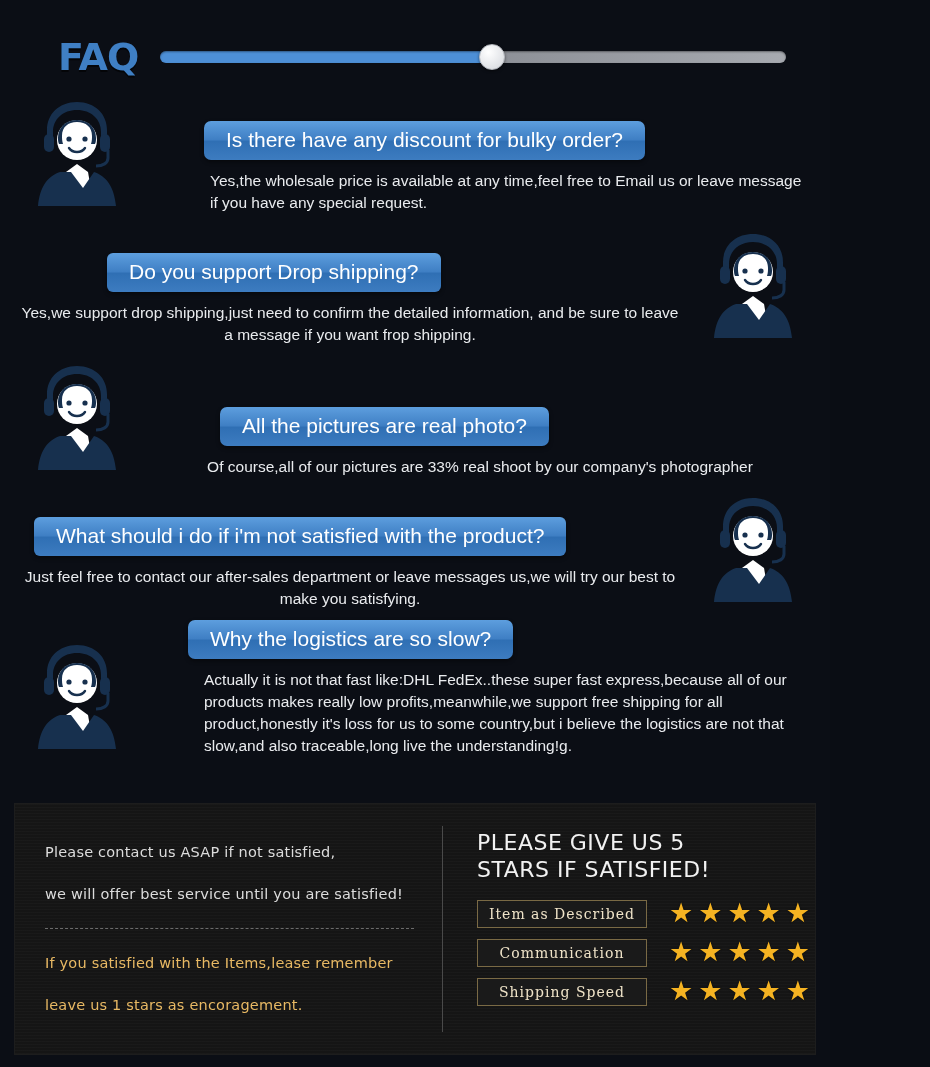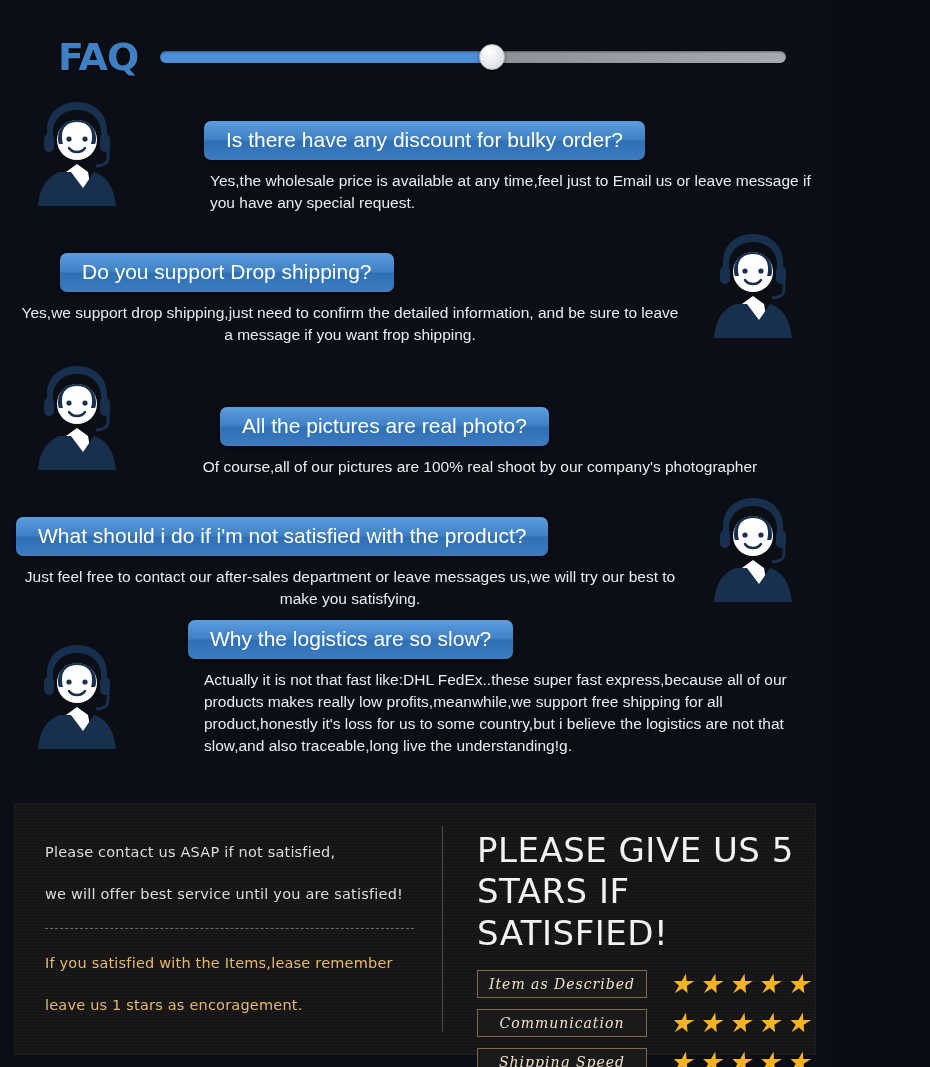--- a/index.html
+++ b/index.html
@@ -91,25 +91,25 @@
   .answer {
     color: #e9ebee;
     font-size: 15.5px;
     line-height: 1.42;
     margin-top: 10px;
     padding: 0 6px;
   }
 
   .row-1 .qbar { margin-left: 62px; }
   .row-1 .answer { margin-left: 62px; }
-  .row-2 .qbar { margin-left: 48px; }
+  .row-2 .qbar { margin-left: 95px; border-radius: 6px; }
   .row-2 .answer { text-align: center; }
   .row-3 .qbar { margin-left: 78px; }
   .row-3 .answer { text-align: center; }
-  .row-4 .qbar { margin-left: 4px; }
+  .row-4 .qbar { margin-left: 22px; border-radius: 6px; }
   .row-4 .answer { text-align: center; }
   .row-5 .qbar { margin-left: 46px; }
   .row-5 .answer { margin-left: 56px; margin-right: 12px; }
 
   
   .footer {
     position: absolute;
     left: 14px; right: 14px; bottom: 12px;
     height: 252px;
     background:
@@ -140,30 +140,29 @@
     background: #4a4a4a;
     margin: 22px 0;
   }
   .foot-right {
     flex: 1;
     padding: 26px 0 0 34px;
   }
   .give-stars {
     color: #f2f2f2;
     font-family: "DejaVu Sans", sans-serif;
-    font-size: 34px;
+    font-size: 22px;
     line-height: 1.22;
     letter-spacing: 0.5px;
     margin-bottom: 16px;
   }
   .rate-row {
     display: flex;
-    align-items: flex-end;
+    align-items: center;
     margin-bottom: 11px;
-    font-style: italic;
   }
   .rate-label {
     width: 170px;
     background: #1a1a1a;
     border: 1px solid #7a6a45;
     color: #efe3c8;
     font-family: "DejaVu Serif", serif;
     font-size: 14px;
     letter-spacing: 1px;
     text-align: center;
@@ -203,21 +202,21 @@
           <path d="M47 54c2 3 5 4 8 4s6-1 8-4" stroke="#17304e" stroke-width="2.4" fill="none" stroke-linecap="round"></path>
           <rect x="22" y="40" width="10" height="18" rx="5" fill="#17304e"></rect>
           <rect x="78" y="40" width="10" height="18" rx="5" fill="#17304e"></rect>
           <path d="M86 56v8c0 5-5 8-12 8" stroke="#17304e" stroke-width="3" fill="none"></path>
           <path d="M55 70 L44 78 L38 112 h34 L66 78 Z" fill="#ffffff"></path>
           <path d="M38 78c-12 4-20 14-22 34h78c-2-20-10-30-22-34l-11 16-12-16z" fill="#17304e"></path>
         </svg>
       </div>
       <div class="qa">
         <div class="qbar">Is there have any discount for bulky order?</div>
-        <div class="answer">Yes,the wholesale price is available at any time,feel just to Email us or leave message if you have any special request.</div>
+        <div class="answer">Yes,the wholesale price is available at any time,feel free to Email us or leave message if you have any special request.</div>
       </div>
     </div>
 
     <div class="faq-row row-2 right">
       <div class="avatar-wrap">
         <svg class="avatar" width="110" height="120" viewBox="0 0 110 120">
           <path d="M55 8c-18 0-30 12-30 28v10c0 3 2 5 4 5h2v-13c0-13 10-22 24-22s24 9 24 22v13h2c2 0 4-2 4-5V36C85 20 73 8 55 8z" fill="#17304e"></path>
           <circle cx="55" cy="46" r="20" fill="#ffffff"></circle>
           <path d="M55 26c-12 0-19 8-19 18 0 2 0 4 1 6h4c-1-3-1-6-1-8 0-9 6-14 15-14s15 5 15 14c0 2 0 5-1 8h4c1-2 1-4 1-6 0-10-7-18-19-18z" fill="#17304e"></path>
           <circle cx="47" cy="45" r="2.6" fill="#17304e"></circle>
@@ -247,21 +246,21 @@
           <path d="M47 54c2 3 5 4 8 4s6-1 8-4" stroke="#17304e" stroke-width="2.4" fill="none" stroke-linecap="round"></path>
           <rect x="22" y="40" width="10" height="18" rx="5" fill="#17304e"></rect>
           <rect x="78" y="40" width="10" height="18" rx="5" fill="#17304e"></rect>
           <path d="M86 56v8c0 5-5 8-12 8" stroke="#17304e" stroke-width="3" fill="none"></path>
           <path d="M55 70 L44 78 L38 112 h34 L66 78 Z" fill="#ffffff"></path>
           <path d="M38 78c-12 4-20 14-22 34h78c-2-20-10-30-22-34l-11 16-12-16z" fill="#17304e"></path>
         </svg>
       </div>
       <div class="qa">
         <div class="qbar">All the pictures are real photo?</div>
-        <div class="answer">Of course,all of our pictures are 100% real shoot by our company's photographer</div>
+        <div class="answer">Of course,all of our pictures are 33% real shoot by our company's photographer</div>
       </div>
     </div>
 
     <div class="faq-row row-4 right">
       <div class="avatar-wrap">
         <svg class="avatar" width="110" height="120" viewBox="0 0 110 120">
           <path d="M55 8c-18 0-30 12-30 28v10c0 3 2 5 4 5h2v-13c0-13 10-22 24-22s24 9 24 22v13h2c2 0 4-2 4-5V36C85 20 73 8 55 8z" fill="#17304e"></path>
           <circle cx="55" cy="46" r="20" fill="#ffffff"></circle>
           <path d="M55 26c-12 0-19 8-19 18 0 2 0 4 1 6h4c-1-3-1-6-1-8 0-9 6-14 15-14s15 5 15 14c0 2 0 5-1 8h4c1-2 1-4 1-6 0-10-7-18-19-18z" fill="#17304e"></path>
           <circle cx="47" cy="45" r="2.6" fill="#17304e"></circle>

